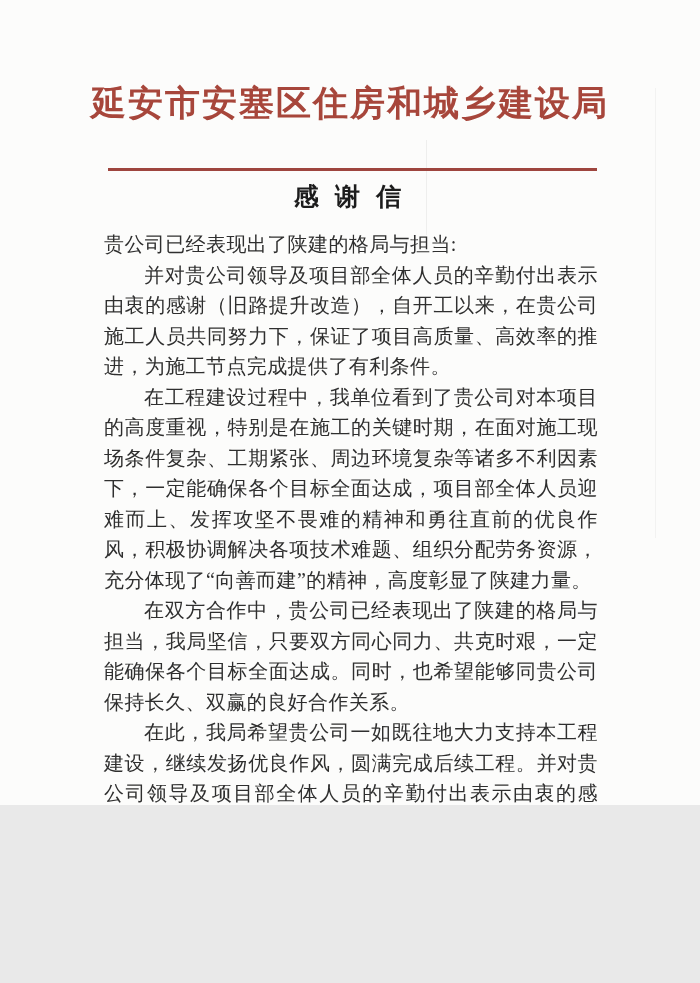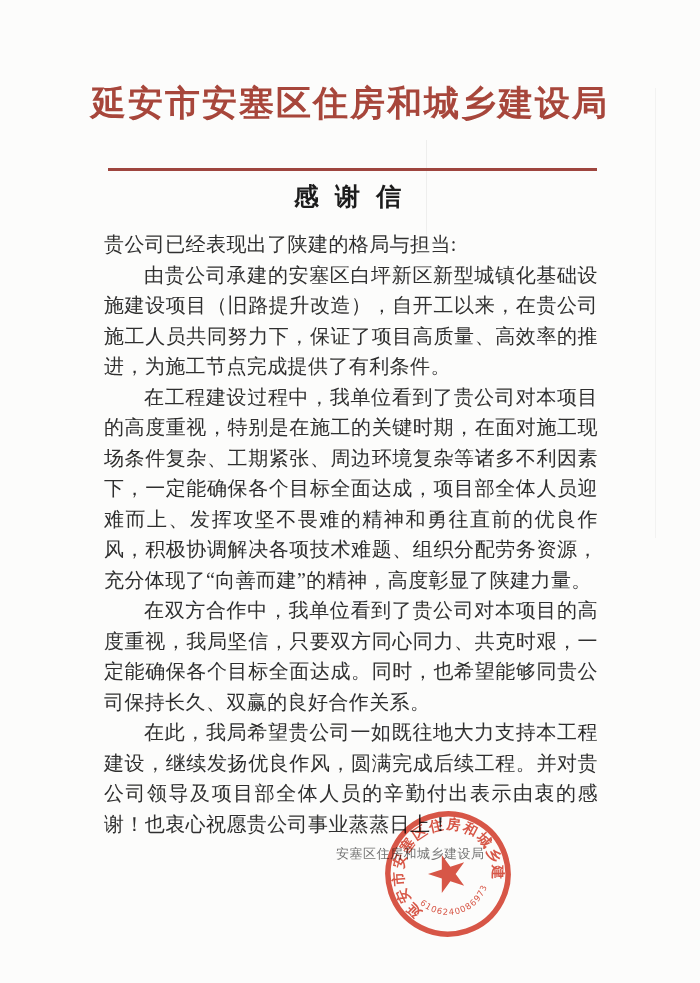--- a/index.html
+++ b/index.html
@@ -3,21 +3,21 @@
 <meta charset="utf-8">
 <style>
   html, body {
     margin: 0;
     padding: 0;
     background: #e9e9e9;
   }
   .page {
     position: relative;
     width: 700px;
-    height: 983px;
+    height: 805px;
     margin: 0 auto;
     background: #fcfcfb;
     overflow: hidden;
     font-family: "Liberation Serif", "DejaVu Serif", serif;
     color: #333;
   }
   
   .scan-line { position: absolute; width: 1px; background: rgba(60,60,60,0.07); }
   .scan-line-1 { left: 426px; top: 140px; height: 95px; }
   .scan-line-2 { left: 655px; top: 88px; height: 450px; background: rgba(60,60,60,0.05); }
@@ -123,23 +123,23 @@
   <div class="scan-line scan-line-2"></div>
 
   <h1 class="agency-title">延安市安塞区住房和城乡建设局</h1>
 
   <div class="red-rule"></div>
 
   <h2 class="letter-title">感 谢 信</h2>
 
   <div class="letter-body">
     <p class="salutation">贵公司已经表现出了陕建的格局与担当:</p>
-    <p class="para">由贵公司承建的安塞区白坪新区新型城镇化基础设施建设项目（旧路提升改造），自开工以来，在贵公司施工人员共同努力下，保证了项目高质量、高效率的推进，为施工节点完成提供了有利条件。</p>
+    <p class="para">并对贵公司领导及项目部全体人员的辛勤付出表示由衷的感谢（旧路提升改造），自开工以来，在贵公司施工人员共同努力下，保证了项目高质量、高效率的推进，为施工节点完成提供了有利条件。</p>
     <p class="para">在工程建设过程中，我单位看到了贵公司对本项目的高度重视，特别是在施工的关键时期，在面对施工现场条件复杂、工期紧张、周边环境复杂等诸多不利因素下，一定能确保各个目标全面达成，项目部全体人员迎难而上、发挥攻坚不畏难的精神和勇往直前的优良作风，积极协调解决各项技术难题、组织分配劳务资源，充分体现了“向善而建”的精神，高度彰显了陕建力量。</p>
-    <p class="para">在双方合作中，我单位看到了贵公司对本项目的高度重视，我局坚信，只要双方同心同力、共克时艰，一定能确保各个目标全面达成。同时，也希望能够同贵公司保持长久、双赢的良好合作关系。</p>
+    <p class="para">在双方合作中，贵公司已经表现出了陕建的格局与担当，我局坚信，只要双方同心同力、共克时艰，一定能确保各个目标全面达成。同时，也希望能够同贵公司保持长久、双赢的良好合作关系。</p>
     <p class="para">在此，我局希望贵公司一如既往地大力支持本工程建设，继续发扬优良作风，圆满完成后续工程。并对贵公司领导及项目部全体人员的辛勤付出表示由衷的感谢！也衷心祝愿贵公司事业蒸蒸日上！</p>
   </div>
 
   <div class="signature-org">安塞区住房和城乡建设局</div>
 
 
   <svg class="seal" viewBox="-70 -70 140 140">
     <circle class="ring" cx="0" cy="0" r="60"></circle>
     <defs>
       <path id="sealArcTop" d="M -35.7 27.4 A 45 45 0 1 1 35.7 27.4" fill="none"></path>

